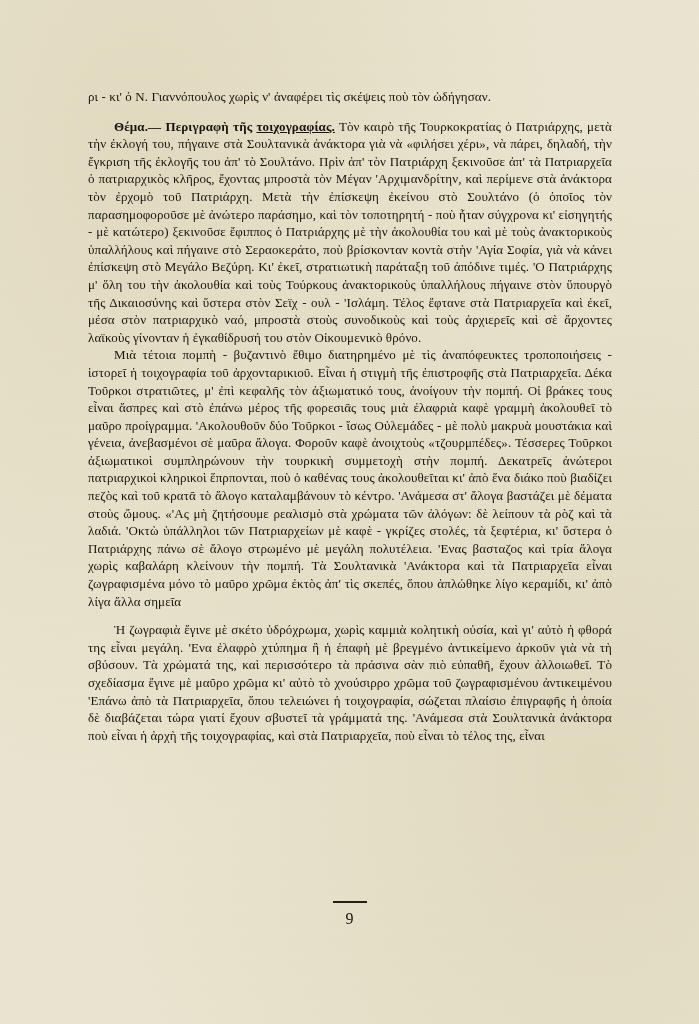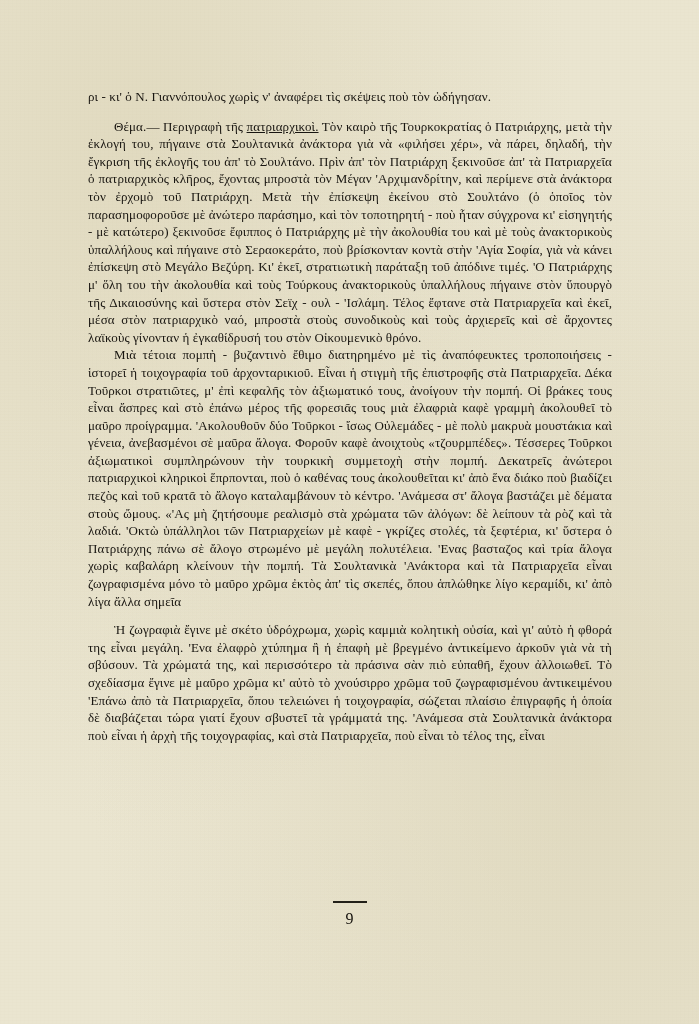--- a/index.html
+++ b/index.html
@@ -54,24 +54,24 @@
   }
   p.para {
     text-indent: 26px;
     margin-bottom: 0;
   }
   p.para-gap {
     text-indent: 26px;
     margin-top: 11px;
   }
   .theme-label {
-    font-weight: normal;
+    font-weight: bold;
   }
   .theme-sub {
-    font-weight: normal;
+    font-weight: bold;
   }
   .underline {
     text-decoration: underline;
   }
   .footer {
     position: absolute;
     left: 0;
     right: 0;
     bottom: 96px;
     text-align: center;
@@ -92,21 +92,21 @@
 <body>
 
 <div class="page">
   <div class="paper-noise"></div>
 
   <div class="text-block">
 
     <p class="first-line">ρι - κι' ὁ Ν. Γιαννόπουλος χωρὶς ν' ἀναφέρει τὶς σκέψεις ποὺ τὸν ὡδήγησαν.</p>
 
     <p class="para">
-      <span class="theme-label">Θέμα.—</span><span class="theme-sub"> Περιγραφὴ τῆς </span><span class="theme-sub underline">πατριαρχικοὶ.</span>
+      <span class="theme-label">Θέμα.—</span><span class="theme-sub"> Περιγραφὴ τῆς </span><span class="theme-sub underline">τοιχογραφίας.</span>
       <span>Τὸν καιρὸ τῆς Τουρκοκρατίας ὁ Πατριάρχης, μετὰ τὴν ἐκλογή του, πήγαινε στὰ Σουλτανικὰ ἀνάκτορα γιὰ νὰ «φιλήσει χέρι», νὰ πάρει, δηλαδή, τὴν ἔγκριση τῆς ἐκλογῆς του ἀπ' τὸ Σουλτάνο. Πρὶν ἀπ' τὸν Πατριάρχη ξεκινοῦσε ἀπ' τὰ Πατριαρχεῖα ὁ πατριαρχικὸς κλῆρος, ἔχοντας μπροστὰ τὸν Μέγαν 'Αρχιμανδρίτην, καὶ περίμενε στὰ ἀνάκτορα τὸν ἐρχομὸ τοῦ Πατριάρχη. Μετὰ τὴν ἐπίσκεψη ἐκείνου στὸ Σουλτάνο (ὁ ὁποῖος τὸν παρασημοφοροῦσε μὲ ἀνώτερο παράσημο, καὶ τὸν τοποτηρητή - ποὺ ἦταν σύγχρονα κι' εἰσηγητής - μὲ κατώτερο) ξεκινοῦσε ἔφιππος ὁ Πατριάρχης μὲ τὴν ἀκολουθία του καὶ μὲ τοὺς ἀνακτορικοὺς ὑπαλλήλους καὶ πήγαινε στὸ Σεραοκεράτο, ποὺ βρίσκονταν κοντὰ στὴν 'Αγία Σοφία, γιὰ νὰ κάνει ἐπίσκεψη στὸ Μεγάλο Βεζύρη. Κι' ἐκεῖ, στρατιωτικὴ παράταξη τοῦ ἀπόδινε τιμές. 'Ο Πατριάρχης μ' ὅλη του τὴν ἀκολουθία καὶ τοὺς Τούρκους ἀνακτορικοὺς ὑπαλλήλους πήγαινε στὸν ὕπουργὸ τῆς Δικαιοσύνης καὶ ὕστερα στὸν Σεϊχ - ουλ - 'Ισλάμη. Τέλος ἔφτανε στὰ Πατριαρχεῖα καὶ ἐκεῖ, μέσα στὸν πατριαρχικὸ ναό, μπροστὰ στοὺς συνοδικοὺς καὶ τοὺς ἀρχιερεῖς καὶ σὲ ἄρχοντες λαϊκοὺς γίνονταν ἡ ἐγκαθίδρυσή του στὸν Οἰκουμενικὸ θρόνο.</span>
     </p>
 
     <p class="para">Μιὰ τέτοια πομπὴ - βυζαντινὸ ἔθιμο διατηρημένο μὲ τὶς ἀναπόφευκτες τροποποιήσεις - ἱστορεῖ ἡ τοιχογραφία τοῦ ἀρχονταρικιοῦ. Εἶναι ἡ στιγμὴ τῆς ἐπιστροφῆς στὰ Πατριαρχεῖα. Δέκα Τοῦρκοι στρατιῶτες, μ' ἐπὶ κεφαλῆς τὸν ἀξιωματικό τους, ἀνοίγουν τὴν πομπή. Οἱ βράκες τους εἶναι ἄσπρες καὶ στὸ ἐπάνω μέρος τῆς φορεσιᾶς τους μιὰ ἐλαφριὰ καφὲ γραμμὴ ἀκολουθεῖ τὸ μαῦρο προίγραμμα. 'Ακολουθοῦν δύο Τοῦρκοι - ἴσως Οὐλεμάδες - μὲ πολὺ μακρυὰ μουστάκια καὶ γένεια, ἀνεβασμένοι σὲ μαῦρα ἄλογα. Φοροῦν καφὲ ἀνοιχτοὺς «τζουρμπέδες». Τέσσερες Τοῦρκοι ἀξιωματικοὶ συμπληρώνουν τὴν τουρκικὴ συμμετοχὴ στὴν πομπή. Δεκατρεῖς ἀνώτεροι πατριαρχικοὶ κληρικοὶ ἕπρπονται, ποὺ ὁ καθένας τους ἀκολουθεῖται κι' ἀπὸ ἕνα διάκο ποὺ βιαδίζει πεζὸς καὶ τοῦ κρατᾶ τὸ ἄλογο καταλαμβάνουν τὸ κέντρο. 'Ανάμεσα στ' ἄλογα βαστάζει μὲ δέματα στοὺς ὤμους. «'Ας μὴ ζητήσουμε ρεαλισμὸ στὰ χρώματα τῶν ἀλόγων: δὲ λείπουν τὰ ρὸζ καὶ τὰ λαδιά. 'Οκτὼ ὑπάλληλοι τῶν Πατριαρχείων μὲ καφὲ - γκρίζες στολές, τὰ ξεφτέρια, κι' ὕστερα ὁ Πατριάρχης πάνω σὲ ἄλογο στρωμένο μὲ μεγάλη πολυτέλεια. 'Ενας βασταζος καὶ τρία ἄλογα χωρὶς καβαλάρη κλείνουν τὴν πομπή. Τὰ Σουλτανικὰ 'Ανάκτορα καὶ τὰ Πατριαρχεῖα εἶναι ζωγραφισμένα μόνο τὸ μαῦρο χρῶμα ἐκτὸς ἀπ' τὶς σκεπές, ὅπου ἁπλώθηκε λίγο κεραμίδι, κι' ἀπὸ λίγα ἄλλα σημεῖα</p>
 
 
     <p class="para para-gap">Ἡ ζωγραφιὰ ἔγινε μὲ σκέτο ὑδρόχρωμα, χωρὶς καμμιὰ κολητικὴ οὐσία, καὶ γι' αὐτὸ ἡ φθορά της εἶναι μεγάλη. 'Ενα ἐλαφρὸ χτύπημα ἢ ἡ ἐπαφὴ μὲ βρεγμένο ἀντικείμενο ἀρκοῦν γιὰ νὰ τὴ σβύσουν. Τὰ χρώματά της, καὶ περισσότερο τὰ πράσινα σὰν πιὸ εὐπαθῆ, ἔχουν ἀλλοιωθεῖ. Τὸ σχεδίασμα ἔγινε μὲ μαῦρο χρῶμα κι' αὐτὸ τὸ χνούσιρρο χρῶμα τοῦ ζωγραφισμένου ἀντικειμένου 'Επάνω ἀπὸ τὰ Πατριαρχεῖα, ὅπου τελειώνει ἡ τοιχογραφία, σώζεται πλαίσιο ἐπιγραφῆς ἡ ὁποία δὲ διαβάζεται τώρα γιατί ἔχουν σβυστεῖ τὰ γράμματά της. 'Ανάμεσα στὰ Σουλτανικὰ ἀνάκτορα ποὺ εἶναι ἡ ἀρχὴ τῆς τοιχογραφίας, καὶ στὰ Πατριαρχεῖα, ποὺ εἶναι τὸ τέλος της, εἶναι</p>
 
   </div>
 

